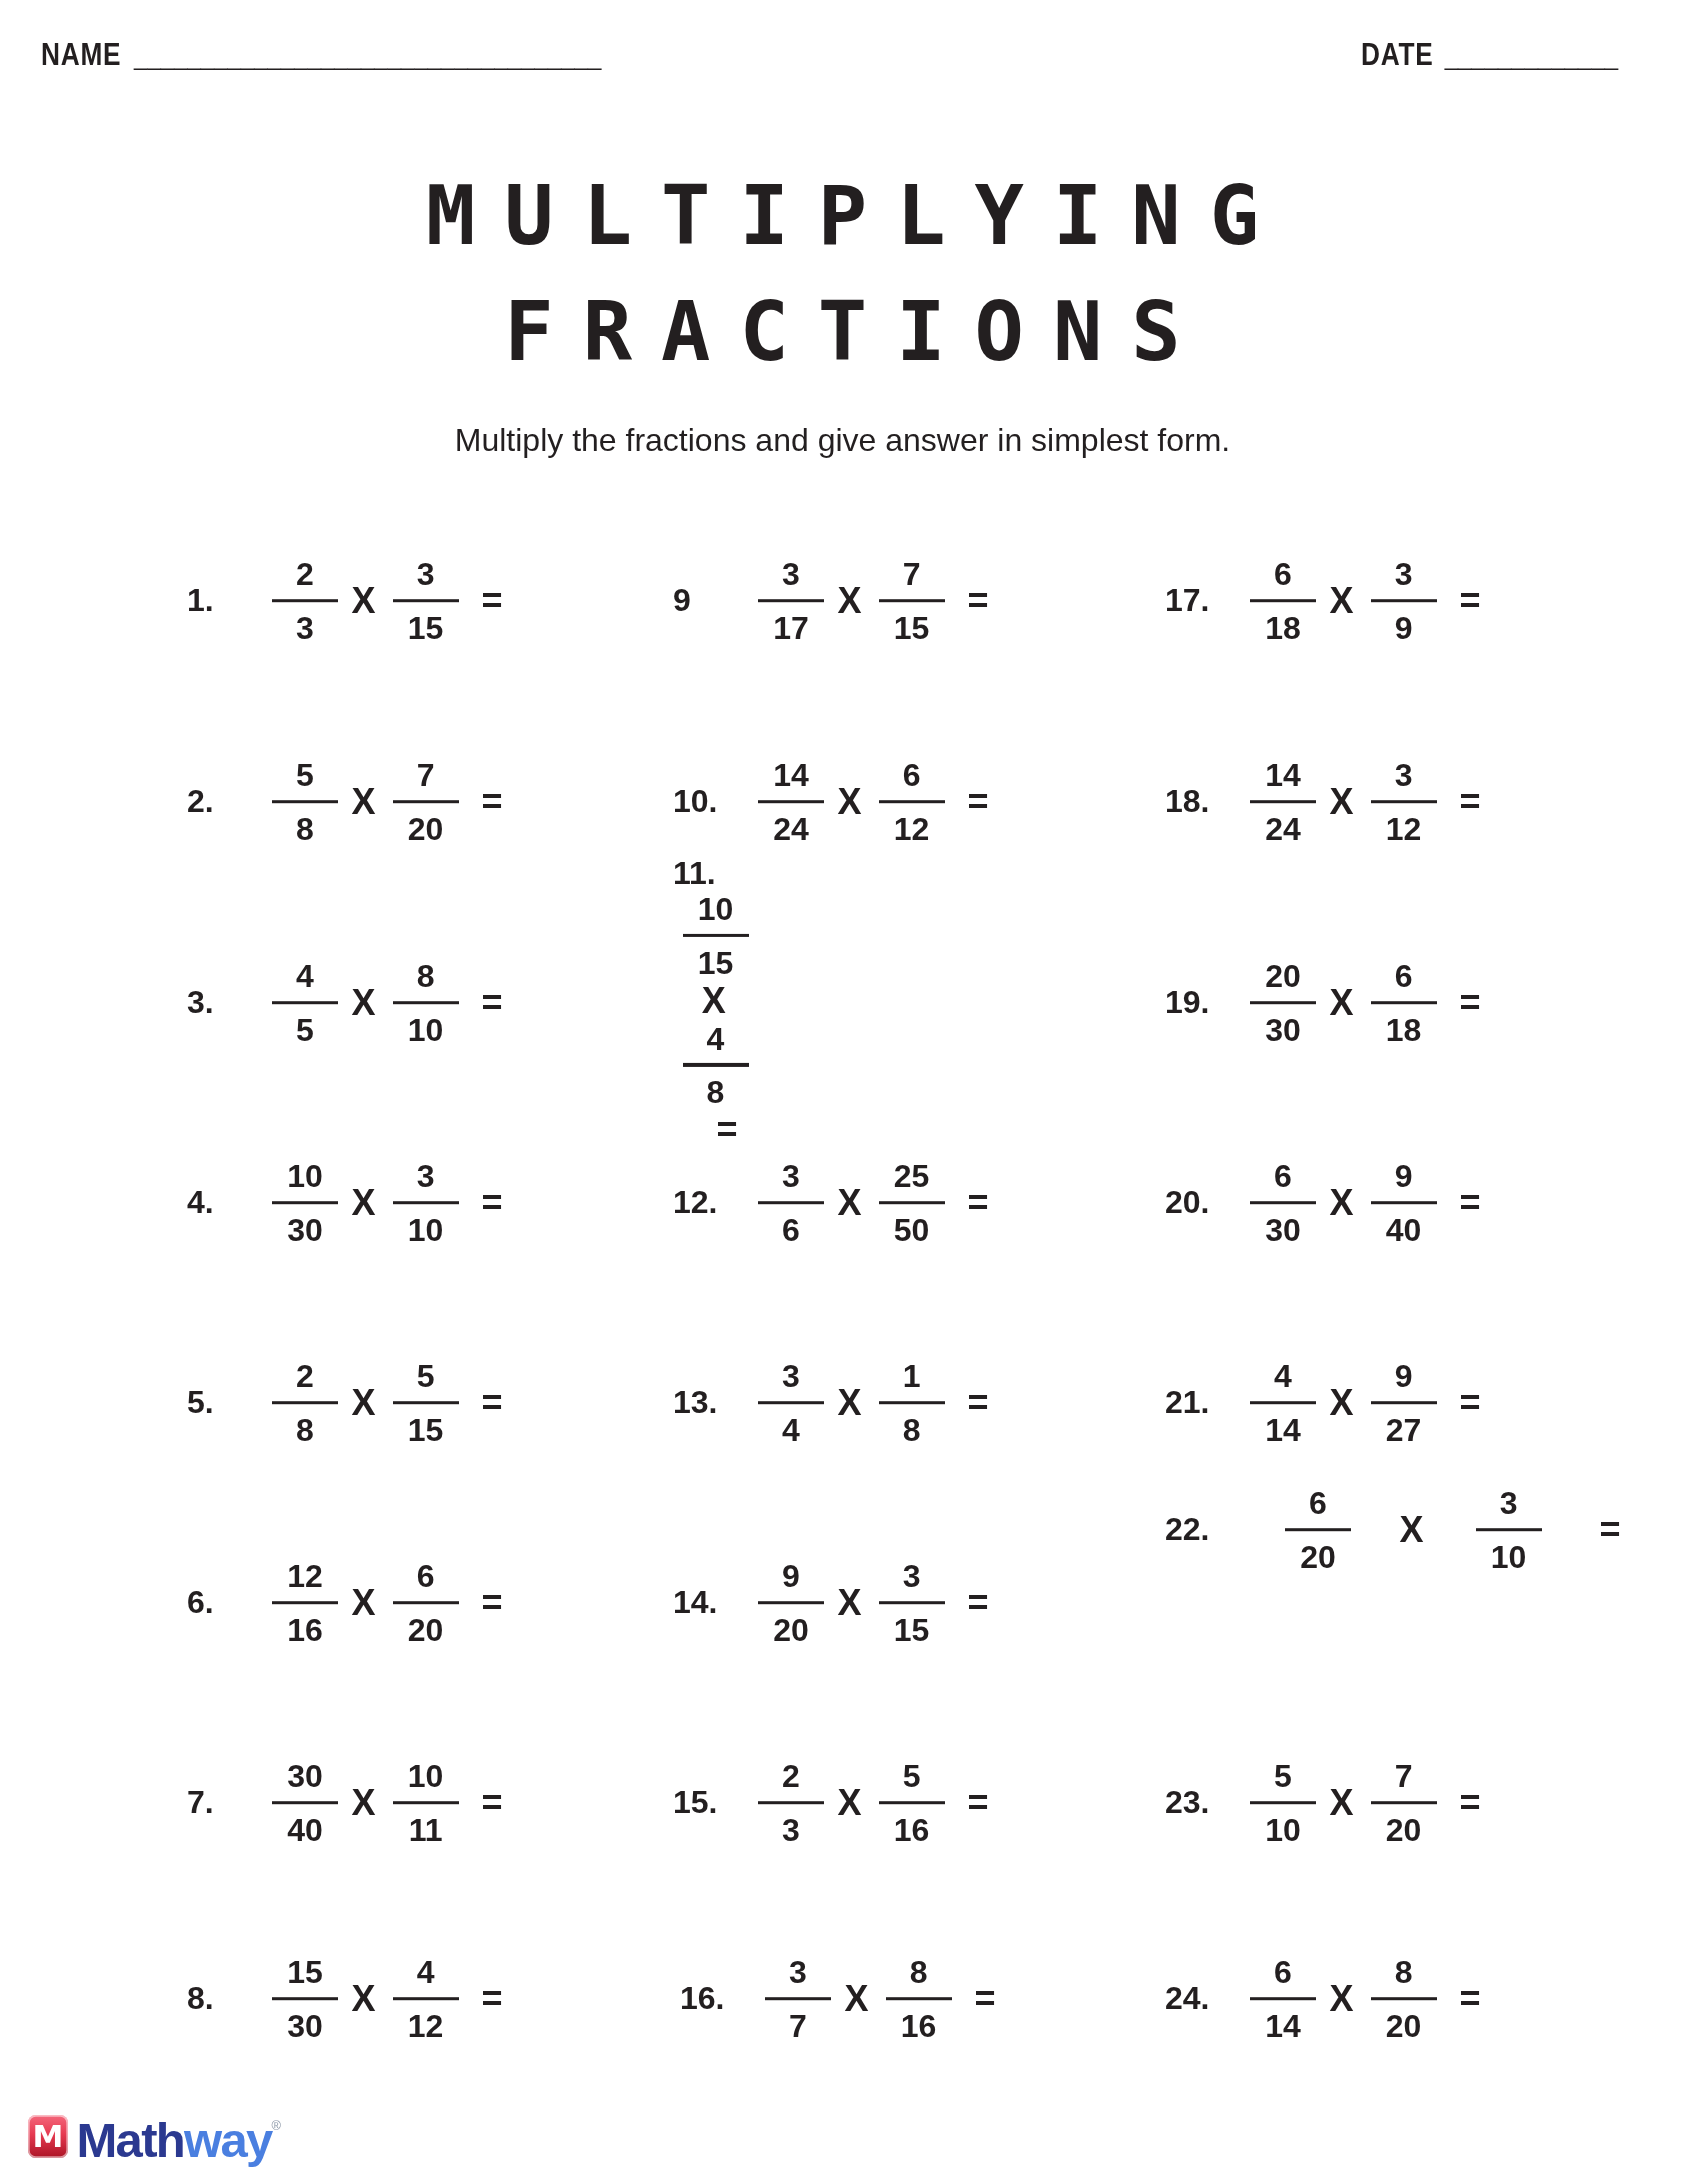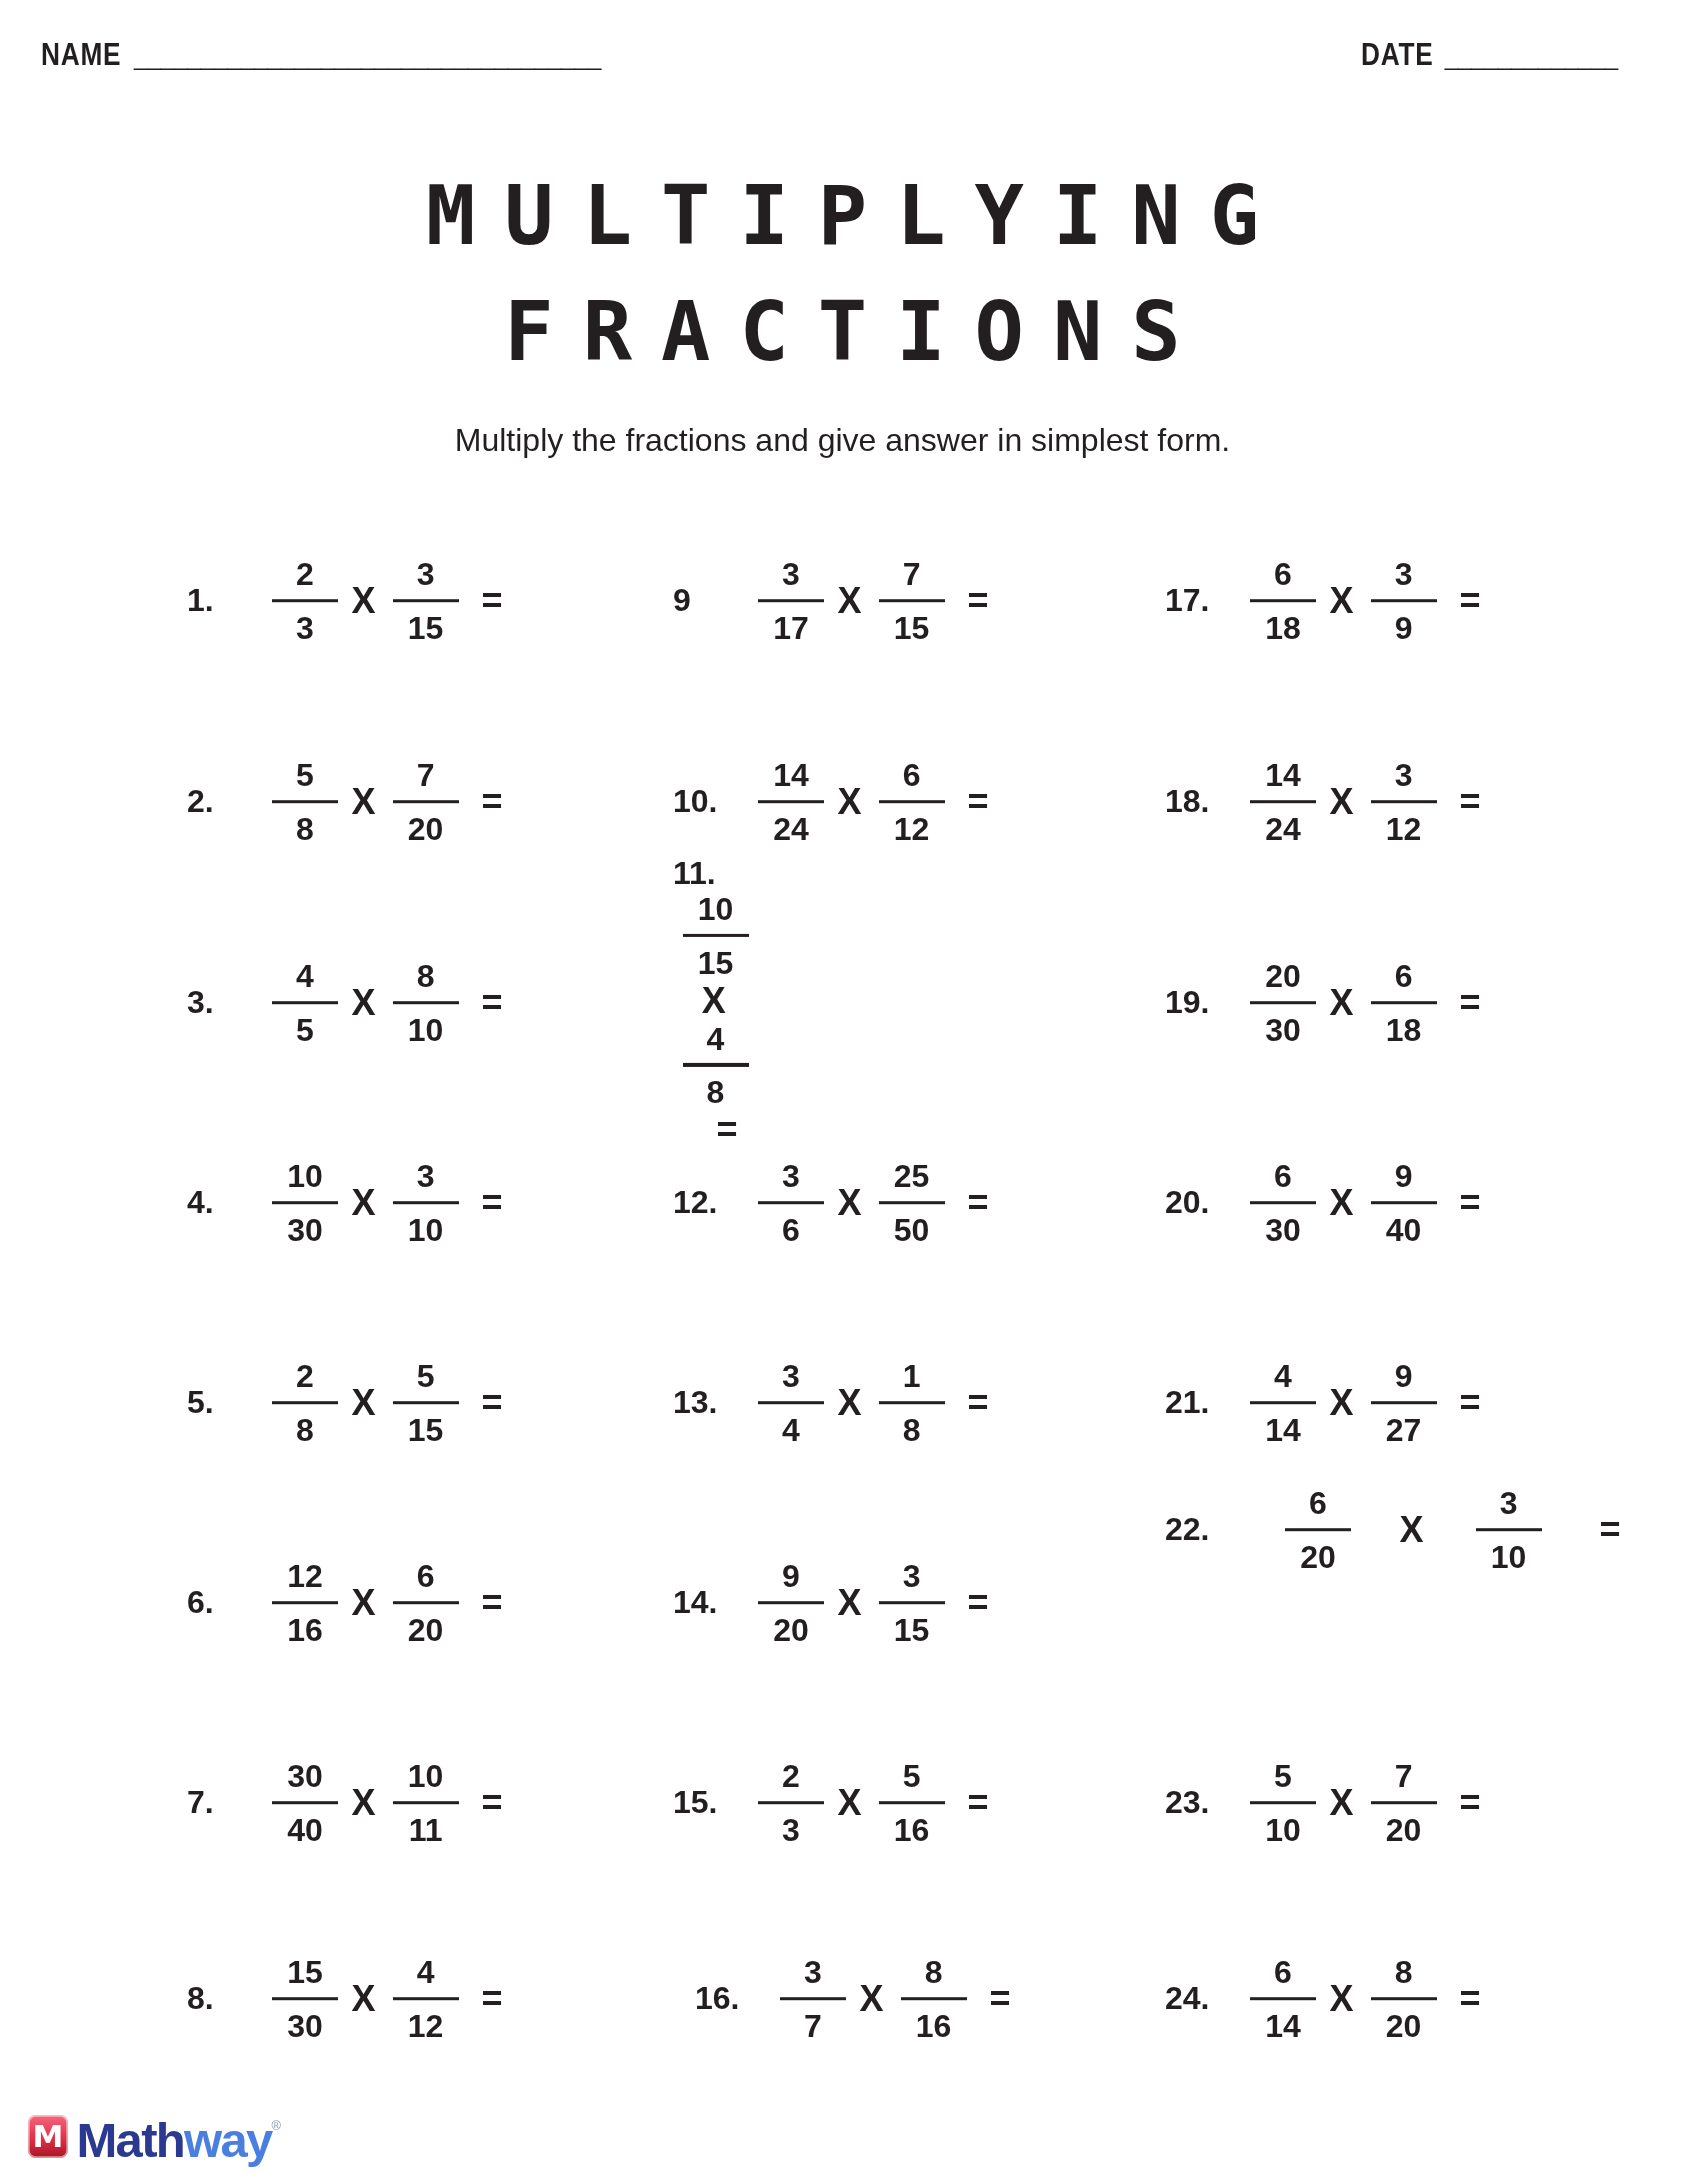--- a/index.html
+++ b/index.html
@@ -310,21 +310,21 @@
         <span class="fd">3</span>
       </span>
     <span class="op">X</span>
     <span class="frac">
         <span class="fn">5</span>
         <span class="fbar"></span>
         <span class="fd">16</span>
       </span>
     <span class="eq">=</span>
   </div>
-  <div class="problem" style="left:695px; top:1999px;">
+  <div class="problem" style="left:680px; top:1999px;">
     <span class="pnum">16.</span>
     <span class="frac">
         <span class="fn">3</span>
         <span class="fbar"></span>
         <span class="fd">7</span>
       </span>
     <span class="op">X</span>
     <span class="frac">
         <span class="fn">8</span>
         <span class="fbar"></span>

